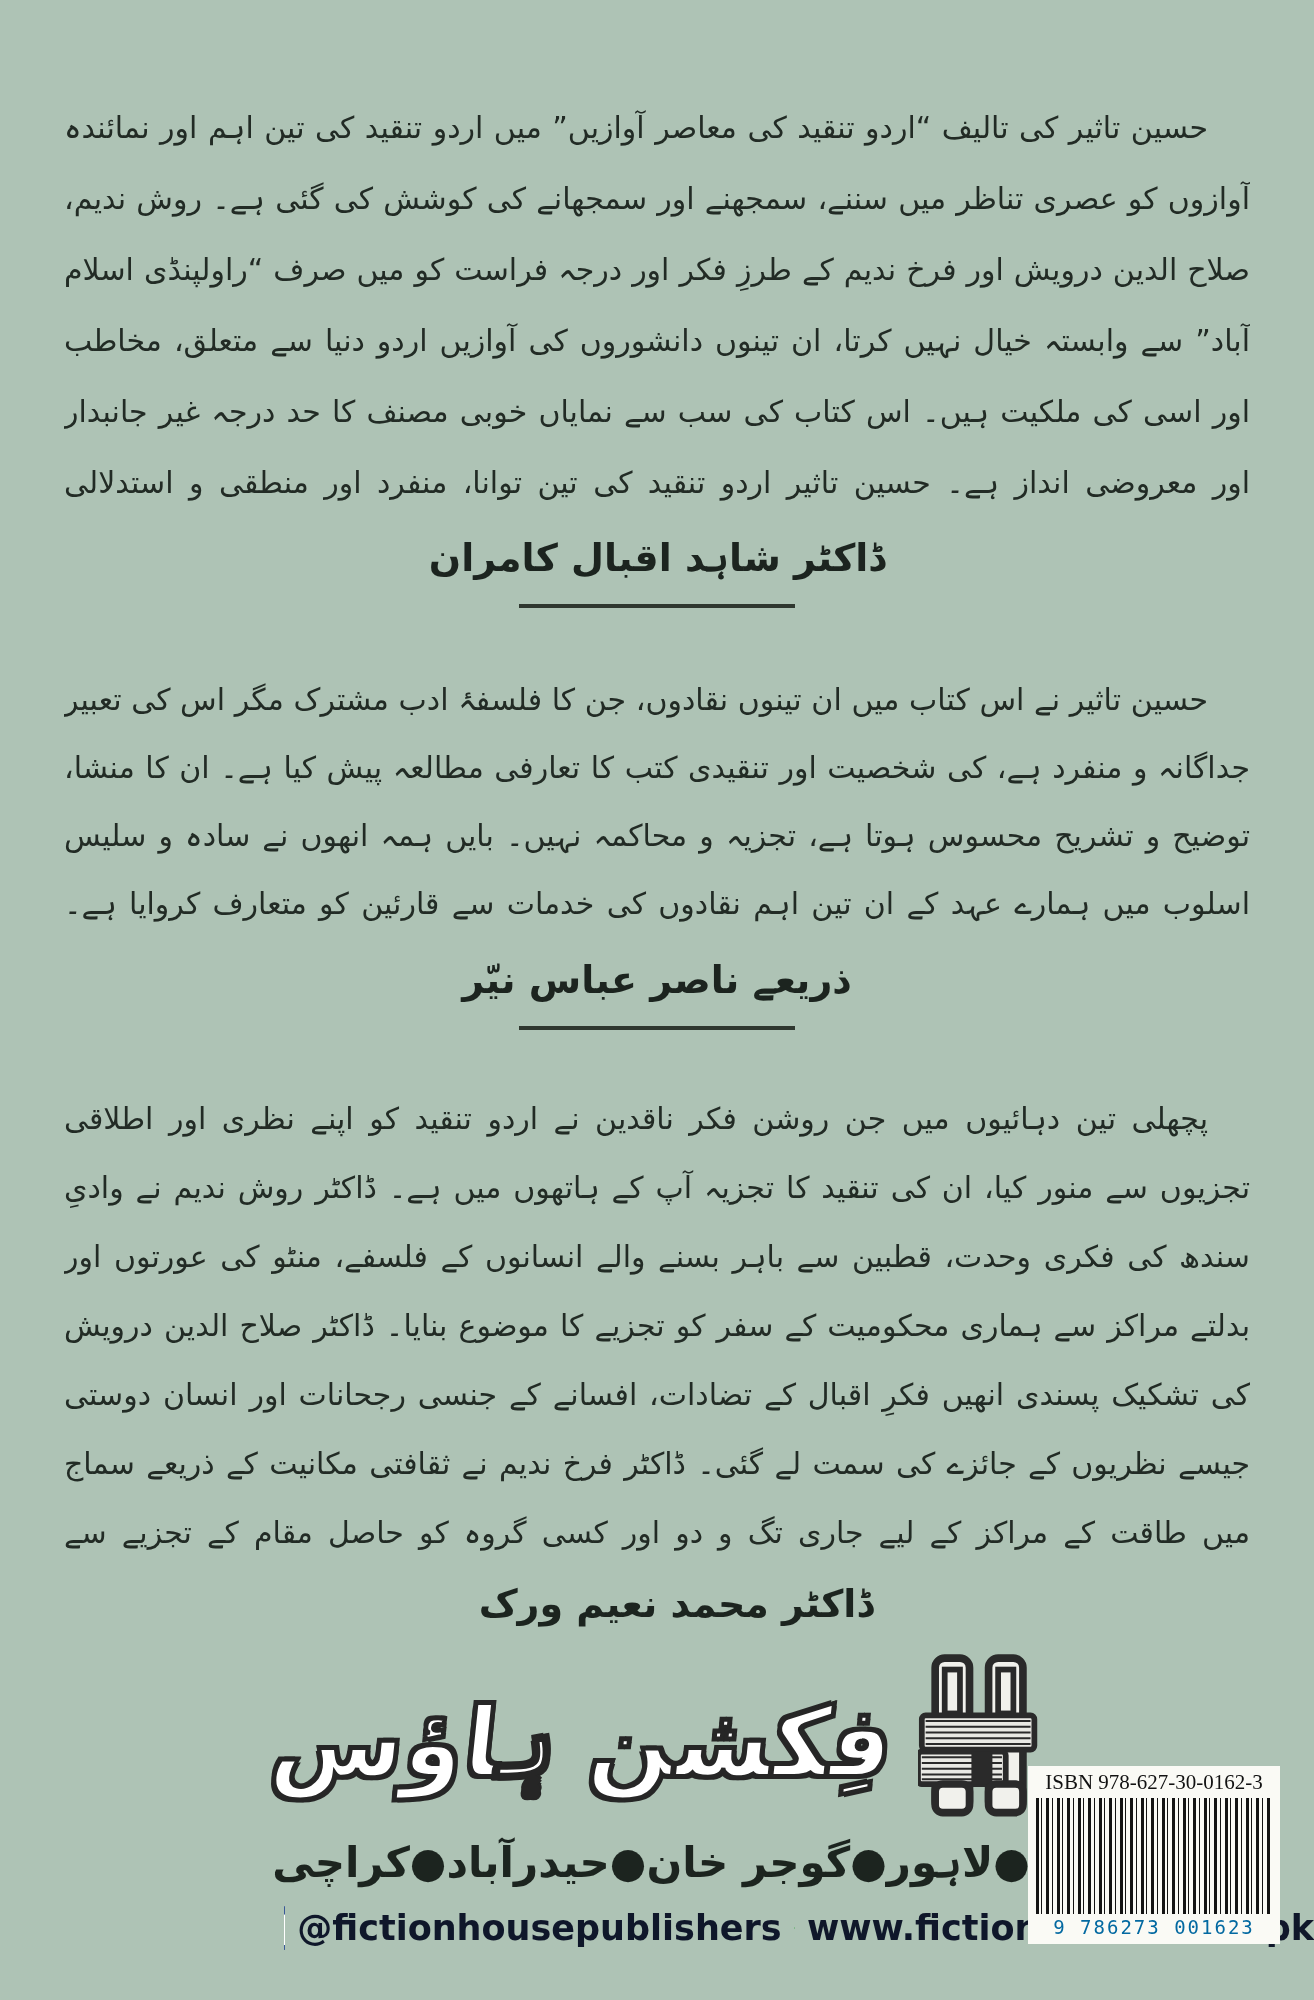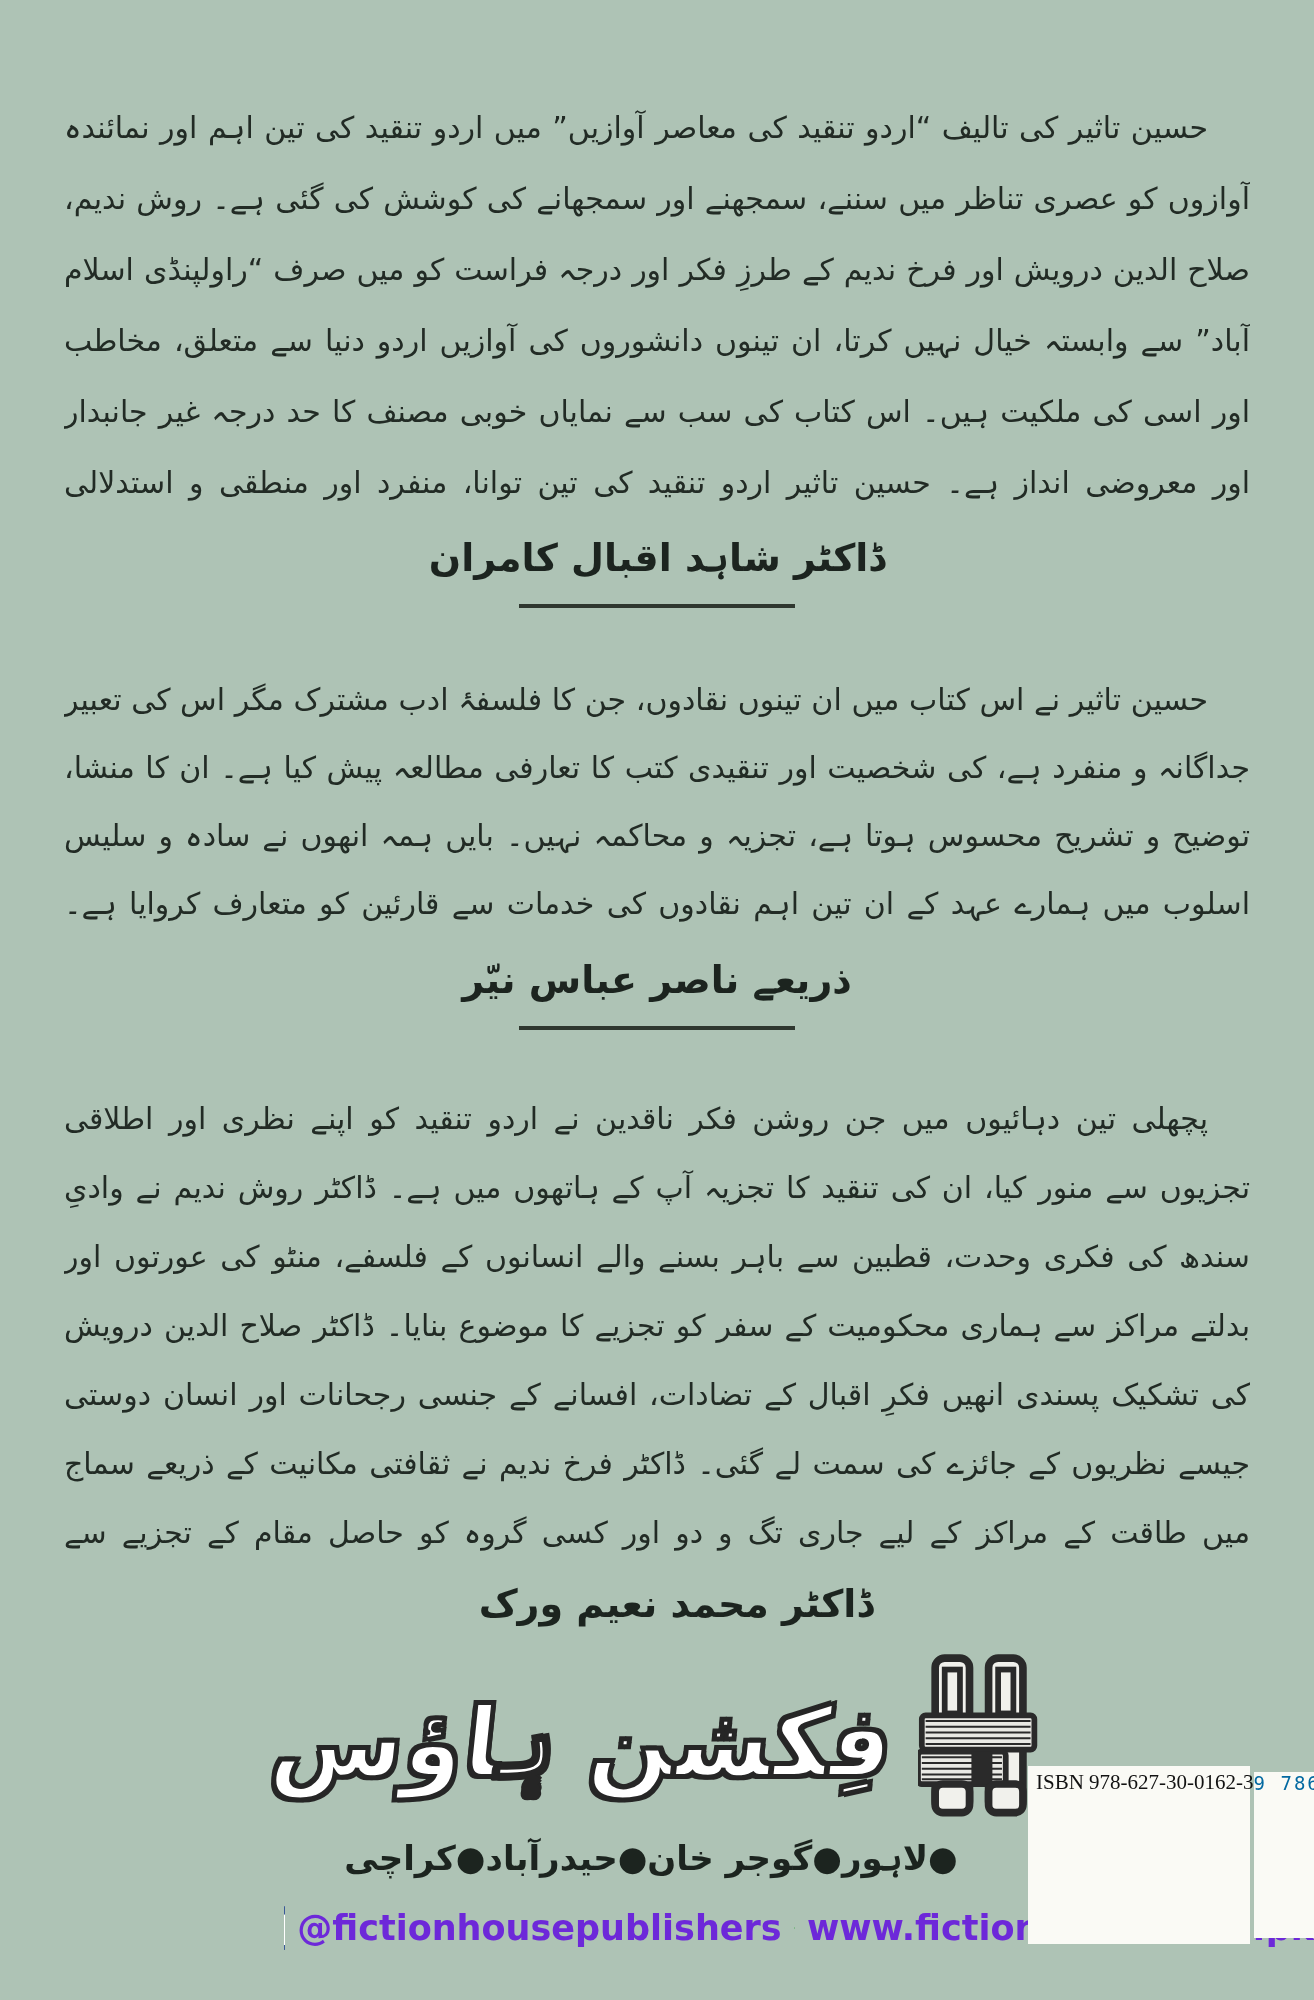--- a/index.html
+++ b/index.html
@@ -62,48 +62,48 @@
       -3px -3px 0 #262626, 3px -3px 0 #262626,
       -3px  3px 0 #262626, 3px  3px 0 #262626;
     transform:skewX(-6deg);
     letter-spacing:2px;
     line-height:1;
   }
   .logo-icon{width:124px;height:186px;}
   .cities{
     position:absolute;top:1838px;left:0;right:12px;
     text-align:center;
-    font-size:34px;font-weight:bold;color:#1c241f;
+    font-size:42px;font-weight:bold;color:#1c241f;
   }
   .contact-bar{
     position:absolute;top:1905px;left:0;right:0;
     display:flex;justify-content:flex-start;align-items:center;gap:12px;
     padding-left:284px;
     font-weight:bold;
   }
   .fb-icon{
     width:44px;height:44px;
     background:#3b5998;color:#fff;
     border-radius:8px;
     display:inline-flex;align-items:flex-end;justify-content:center;
     font-size:40px;font-weight:bold;line-height:0.95;
     overflow:hidden;
   }
   .contact-text{
-    font-size:35px;color:#6d28d9;letter-spacing:0;
+    font-size:35px;color:#0f172a;letter-spacing:0;
   }
   .globe-icon{width:46px;height:46px;}
   
   .isbn-box{
     position:absolute;left:1028px;top:1766px;
-    width:222px;height:178px;
+    width:252px;height:178px;
     background:#fafaf5;
     box-sizing:border-box;
     padding:4px 8px 6px 8px;
-    display:flex;flex-direction:row;
+    display:flex;flex-direction:column;
   }
   .isbn-label{
     font-family:"Liberation Serif",serif;
     font-size:21px;
     text-align:center;
     color:#121212;
     white-space:nowrap;
   }
   .barcode{
     flex:1;

